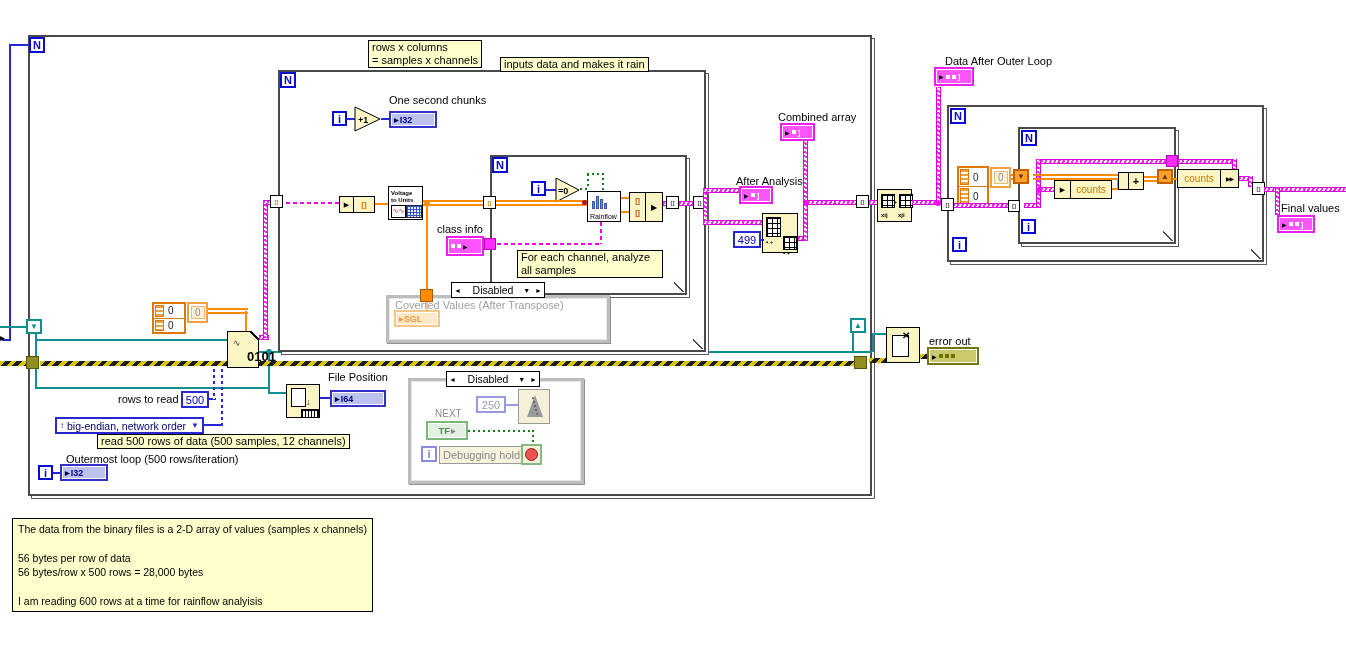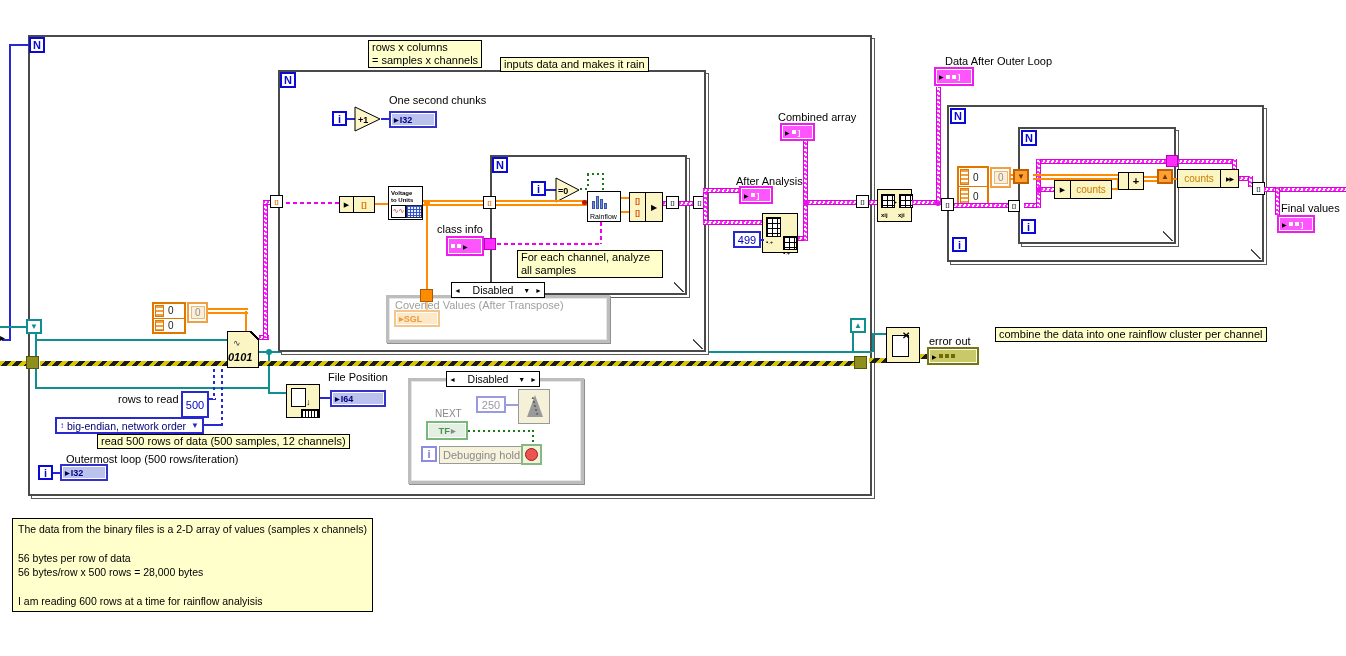--- a/index.html
+++ b/index.html
@@ -327,39 +327,39 @@
         <span class="zv">0</span>
       </div>
   </div>
   <div class="f0" style="left:187px;top:302px;width:21px;height:21px;">
       <span class="in">0</span>
     </div>
 
   <div class="vi" style="left:227px;top:331px;width:32px;height:37px;">
     <div class="pagefold"></div>
     <div class="nodetxt" style="left:5px;top:8px;font-size:9px;color:#333;">∿</div>
-    <div class="nodetxt" style="left:0;top:22px;font-size:11px;font-weight:700;font-style:italic;">0101</div>
+    <div class="nodetxt" style="left:19px;top:22px;font-size:13px;font-weight:700;">0101</div>
   </div>
 
   <div class="vi" style="left:286px;top:384px;width:34px;height:34px;">
     <div class="page" style="left:4px;top:3px;width:13px;height:17px;"></div>
     <div class="nodetxt" style="left:19px;top:14px;font-size:9px;">↓</div>
     <div class="mgrid" style="left:14px;top:24px;width:16px;height:7px;background-size:3px 7px;"></div>
   </div>
   <div class="flabel" style="left:328px;top:371px;">File Position</div>
   <div class="bh" style="left:320px;top:397px;width:10px;"></div>
   <div class="ind" style="left:330px;top:390px;width:56px;height:17px;">
     <span class="chipI">
         <span class="tri">▶</span>
         <span>I64</span>
       </span>
   </div>
 
   <div class="flabel" style="left:118px;top:393px;">rows to read</div>
-  <div class="bconst" style="left:181px;top:391px;width:28px;height:27px;">
+  <div class="bconst" style="left:181px;top:391px;width:28px;height:17px;">
       <span>500</span>
     </div>
   <div class="enum" style="left:55px;top:417px;height:17px;">
     <span class="ud">↕</span>
     <span>big-endian, network order</span>
     <span class="dn">▼</span>
   </div>
   <div class="ylabel" style="left:97px;top:434px;">read 500 rows of data (500 samples, 12 channels)</div>
   <div class="flabel" style="left:66px;top:453px;">Outermost loop (500 rows/iteration)</div>
   <div class="bh" style="left:53px;top:472px;width:8px;"></div>
@@ -532,21 +532,20 @@
         <span class="pmark"></span>
         <span class="pbr">]</span>
       </span>
   </div>
 
   <div class="ylabel" style="left:368px;top:40px;">
     <div>rows x columns</div>
     <div>= samples x channels</div>
   </div>
   <div class="ylabel" style="left:500px;top:57px;">inputs data and makes it rain</div>
-  <div class="ylabel" style="left:995px;top:327px;">combine the data into one rainflow cluster per channel</div>
 
   <div class="ylabel wrap" style="left:12px;top:518px;font-size:10.5px;line-height:14.5px;padding:3px 5px;">
     <div>The data from the binary files is a 2-D array of values (samples x channels)</div>
     <div style="height:14px;"></div>
     <div>56 bytes per row of data</div>
     <div>56 bytes/row x 500 rows = 28,000 bytes</div>
     <div style="height:14px;"></div>
     <div>I am reading 600 rows at a time for rainflow analyisis</div>
   </div>
 

